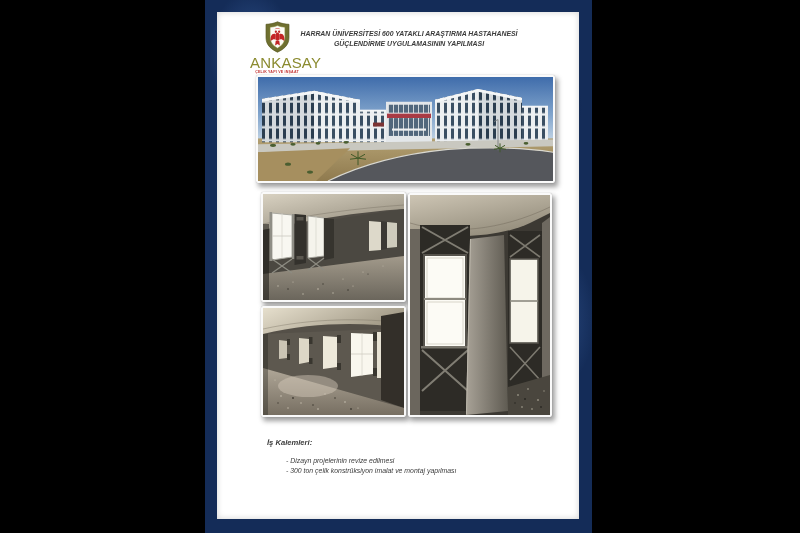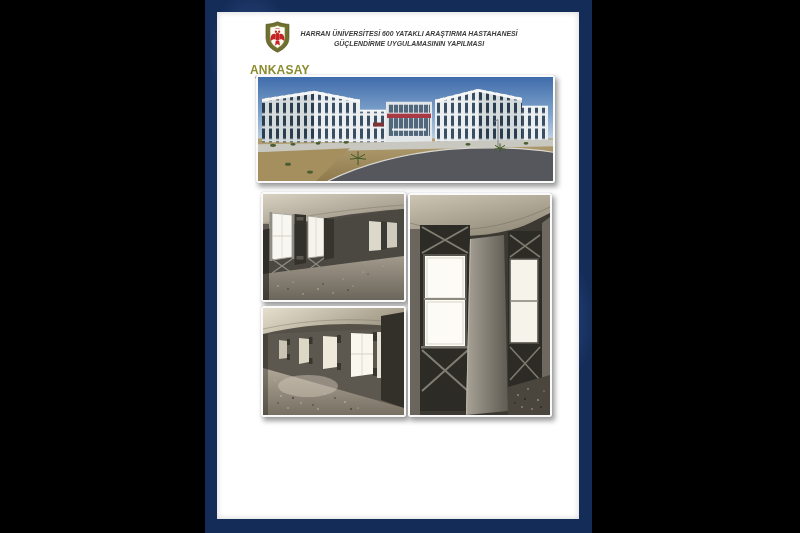--- a/index.html
+++ b/index.html
@@ -13,21 +13,21 @@
          radial-gradient(ellipse 80px 70px at 25% 45%, rgba(70,115,195,.32), transparent 70%),
          radial-gradient(ellipse 60px 100px at 90% 60%, rgba(95,145,225,.30), transparent 70%),
          radial-gradient(ellipse 70px 80px at 15% 85%, rgba(10,20,50,.85), transparent 70%),
          radial-gradient(ellipse 50px 50px at 55% 75%, rgba(80,125,205,.28), transparent 70%),
          radial-gradient(ellipse 40px 40px at 50% 30%, rgba(8,16,40,.7), transparent 70%);}
   .page{position:absolute;left:12px;top:12px;width:362px;height:507px;background:#fff;
         box-shadow:inset 0 0 6px rgba(0,0,0,.18);}
   
   .logo{position:absolute;left:33px;top:8px;width:54px;text-align:center;line-height:1;}
   .logo svg{display:block;margin:0 auto;}
-  .logo-name{margin-top:10px;font-weight:bold;font-size:12px;letter-spacing:.2px;color:#8b8b2f;}
+  .logo-name{margin-top:1px;font-weight:normal;font-size:15px;letter-spacing:.2px;color:#8b8b2f;}
   .logo-tagline{margin-top:1px;font-weight:bold;font-size:3.6px;letter-spacing:.2px;color:#c23434;}
   
   .doc-title{position:absolute;left:72px;right:50px;top:17px;text-align:center;
              font-style:italic;font-weight:600;font-size:6.9px;line-height:9.6px;color:#3b3b3b;}
   
   .photo{position:absolute;border:2px solid #fafafa;border-radius:2px;overflow:hidden;
          box-shadow:2.5px 3.5px 5px rgba(0,0,0,.38),0 0 1px rgba(0,0,0,.35);background:#666;}
   .photo svg{display:block;width:100%;height:100%;}
   .ph-hospital{left:39px;top:63px;width:299px;height:108px;}
   .ph-int1{left:44px;top:180px;width:145px;height:110px;}
@@ -294,16 +294,23 @@
               <circle cx="122" cy="214" r="0.9"></circle>
           </g>
           <g fill="#2a2823">
             <circle cx="115" cy="204" r="1"></circle>
               <circle cx="131" cy="212" r="0.9"></circle>
               <circle cx="105" cy="208" r="0.8"></circle>
           </g>
         </svg>
       </div>
 
+      <div class="worklist">
+        <div class="worklist-heading">İş Kalemleri:</div>
+        <div class="worklist-items">
+          <div>- Dizayn projelerinin revize edilmesi</div>
+          <div>- 300 ton çelik konstrüksiyon imalat ve montaj yapılması</div>
+        </div>
+      </div>
 
     </div>
   </div>
 </div>
 
 </body></html>

